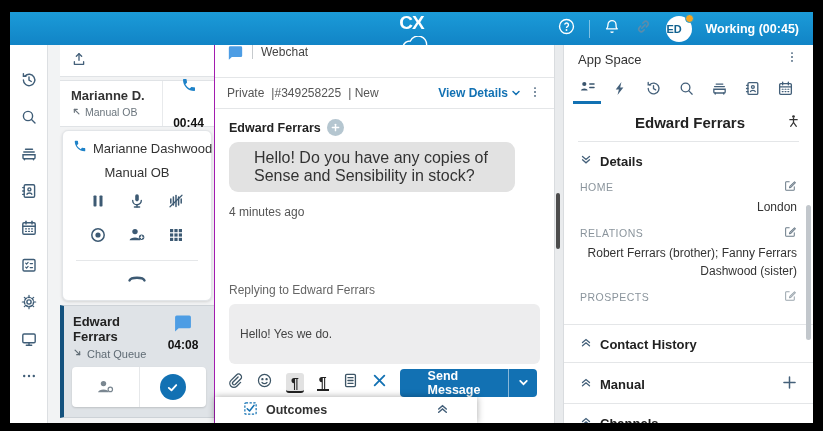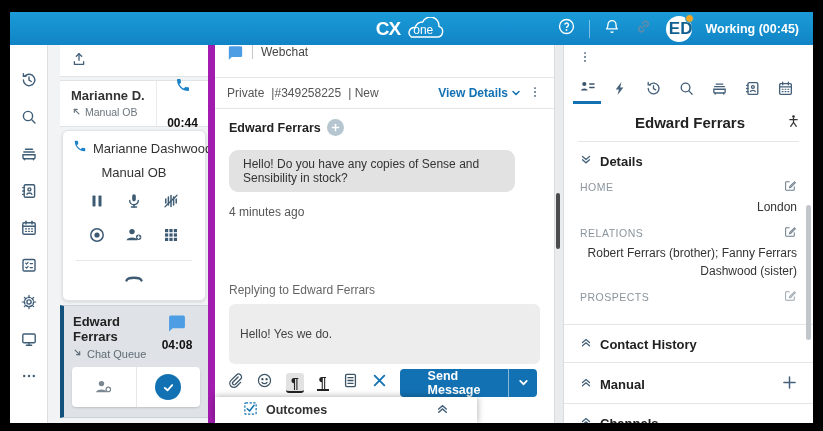--- a/index.html
+++ b/index.html
@@ -5,45 +5,45 @@
   * { margin:0; padding:0; box-sizing:border-box; }
   html,body { width:823px; height:431px; background:#000; overflow:hidden;
               font-family:"Liberation Sans", sans-serif; }
   .frame { position:absolute; left:10px; top:12px; width:803px; height:411px;
            background:#fff; display:flex; flex-direction:column; overflow:hidden; }
 
   
   .topbar { height:33px; flex:0 0 33px; background:linear-gradient(180deg,#1b9bd8,#1184c6);
             display:flex; align-items:center; color:#fff; position:relative; z-index:10; }
   .logo { position:absolute; left:50%; top:0; transform:translateX(-50%); height:33px;
-          display:flex; align-items:center; gap:1px; }
+          display:flex; align-items:center; gap:1px;flex-direction:column; }
   .logo-cx { font-size:19px; font-weight:700; letter-spacing:-1px; }
   .logo-cloud { position:relative; width:46px; height:26px; }
   .logo-cloud svg { position:absolute; left:0; top:1px; }
   .logo-one { position:absolute; left:12px; top:7px; font-size:12px; font-weight:400; }
   .tb-right { margin-left:auto; display:flex; align-items:center; gap:13px; padding-right:14px; }
   .tb-divider { width:1px; height:18px; background:rgba(255,255,255,.45); }
   .avatar { width:26px; height:26px; border-radius:50%; background:#fff; color:#10618f;
-            font-size:17px; font-weight:700; display:flex; align-items:center; justify-content:flex-end;
+            font-size:11px; font-weight:700; display:flex; align-items:center; justify-content:flex-start;
             position:relative; }
   .avatar .dot { position:absolute; right:-2px; top:-2px; width:9px; height:9px; border-radius:50%;
                  background:#f5a623; border:1px solid #1b9bd8; }
   .working { font-size:12.5px; font-weight:600; }
 
   
   .main { flex:1; display:flex; min-height:0; background:#e9ebed; }
 
   
   .rail { width:38px; flex:0 0 38px; background:#fff; border-right:1px solid #dcdfe2;
           display:flex; flex-direction:column; align-items:center; padding-top:16px; }
   .rail .ritem { height:37px; width:100%; display:flex; align-items:center; justify-content:center;
                  color:#3f5d77; }
 
   
-  .lpanel { width:167px; flex:0 0 167px; background:#f2f3f4; border-right:7px solid #a21caf;
+  .lpanel { width:167px; flex:0 0 167px; background:#f2f3f4; border-right:1px solid #a21caf;
             display:flex; flex-direction:column; overflow:hidden;padding-left:12px; }
   .lp-top { height:32px; flex:0 0 32px; background:#fff; border-bottom:1px solid #e0e3e6;
             display:flex; align-items:center; padding:0 11px; color:#44607a; }
   .sum-card { margin-top:3px; background:#fff; border-top:1px solid #e0e3e6; border-bottom:1px solid #e0e3e6;
               display:flex; height:47px; }
   .sum-left { flex:1; padding:7px 0 0 11px; min-width:0; }
   .sum-name { font-size:13px; font-weight:600; color:#333; }
   .sum-skill { display:flex; align-items:center; gap:4px; margin-top:3px; color:#6b757d; font-size:10.5px; }
   .sum-right { width:52px; border-left:1px solid #e8eaec; display:flex; flex-direction:column;
                align-items:center; justify-content:center; gap:19px; }
@@ -83,22 +83,22 @@
   .ch-meta { height:31px; flex:0 0 31px; border-bottom:1px solid #e4e6e8; display:flex;
              align-items:center; padding:0 12px; font-size:12px; color:#555; gap:7px; }
   .m-count { font-weight:700; color:#222; }
   .view-details { margin-left:auto; display:flex; align-items:center; gap:3px; color:#1271b3;
                   font-size:12px; font-weight:600; }
   .ch-body { flex:1; display:flex; flex-direction:column; padding:10px 14px 0; min-height:0; }
   .contact-row { display:flex; align-items:center; gap:6px; }
   .contact-name { font-size:12.5px; font-weight:700; color:#222; }
   .plus-chip { width:17px; height:17px; border-radius:50%; background:#b5c6d0; color:#fff;
                display:flex; align-items:center; justify-content:center; }
-  .bubble { align-self:flex-start; background:#e2e2e2; border-radius:9px; padding:7px 14px;
-            font-size:12px; color:#333; margin-top:14px; max-width:92%; }
+  .bubble { align-self:flex-start; background:#e2e2e2; border-radius:9px; padding:7px 25px;
+            font-size:16px; color:#333; margin-top:6px; max-width:92%; }
   .msg-time { font-size:12px; color:#555; margin-top:13px; }
   .reply-label { margin-top:auto; font-size:12px; color:#666; padding-bottom:7px; }
   .draft { background:#ededee; border-radius:6px; min-height:53px; padding:23px 11px;
            font-size:12px; color:#444; }
   .ch-toolbar { height:37px; flex:0 0 37px; display:flex; align-items:center; padding:0 11px;
                 gap:13px; color:#3d5566; }
   .pilcrow { font-size:14px; font-weight:700; color:#222; line-height:1;
              border-bottom:2px solid #222; padding:1px 2px 0; }
   .pilcrow.sel { background:#e2e2e2; border-radius:3px; padding:3px 5px 1px; }
   .tb-doc { margin-left:auto; }
@@ -521,20 +521,21 @@
         </span>
       </div>
     </div>
 
     <div class="gapcol">
       <div class="gap-thumb"></div>
     </div>
 
     <div class="rpanel">
       <div class="as-head">
+        <span class="as-title">App Space</span>
         <span style="color:#44607a;">
           <svg width="14" height="14" viewBox="0 0 18 18" fill="currentColor">
             <circle cx="9" cy="4" r="1.2"></circle>
               <circle cx="9" cy="9" r="1.2"></circle>
               <circle cx="9" cy="14" r="1.2"></circle>
           </svg>
         </span>
       </div>
 
       <div class="as-tabs">

